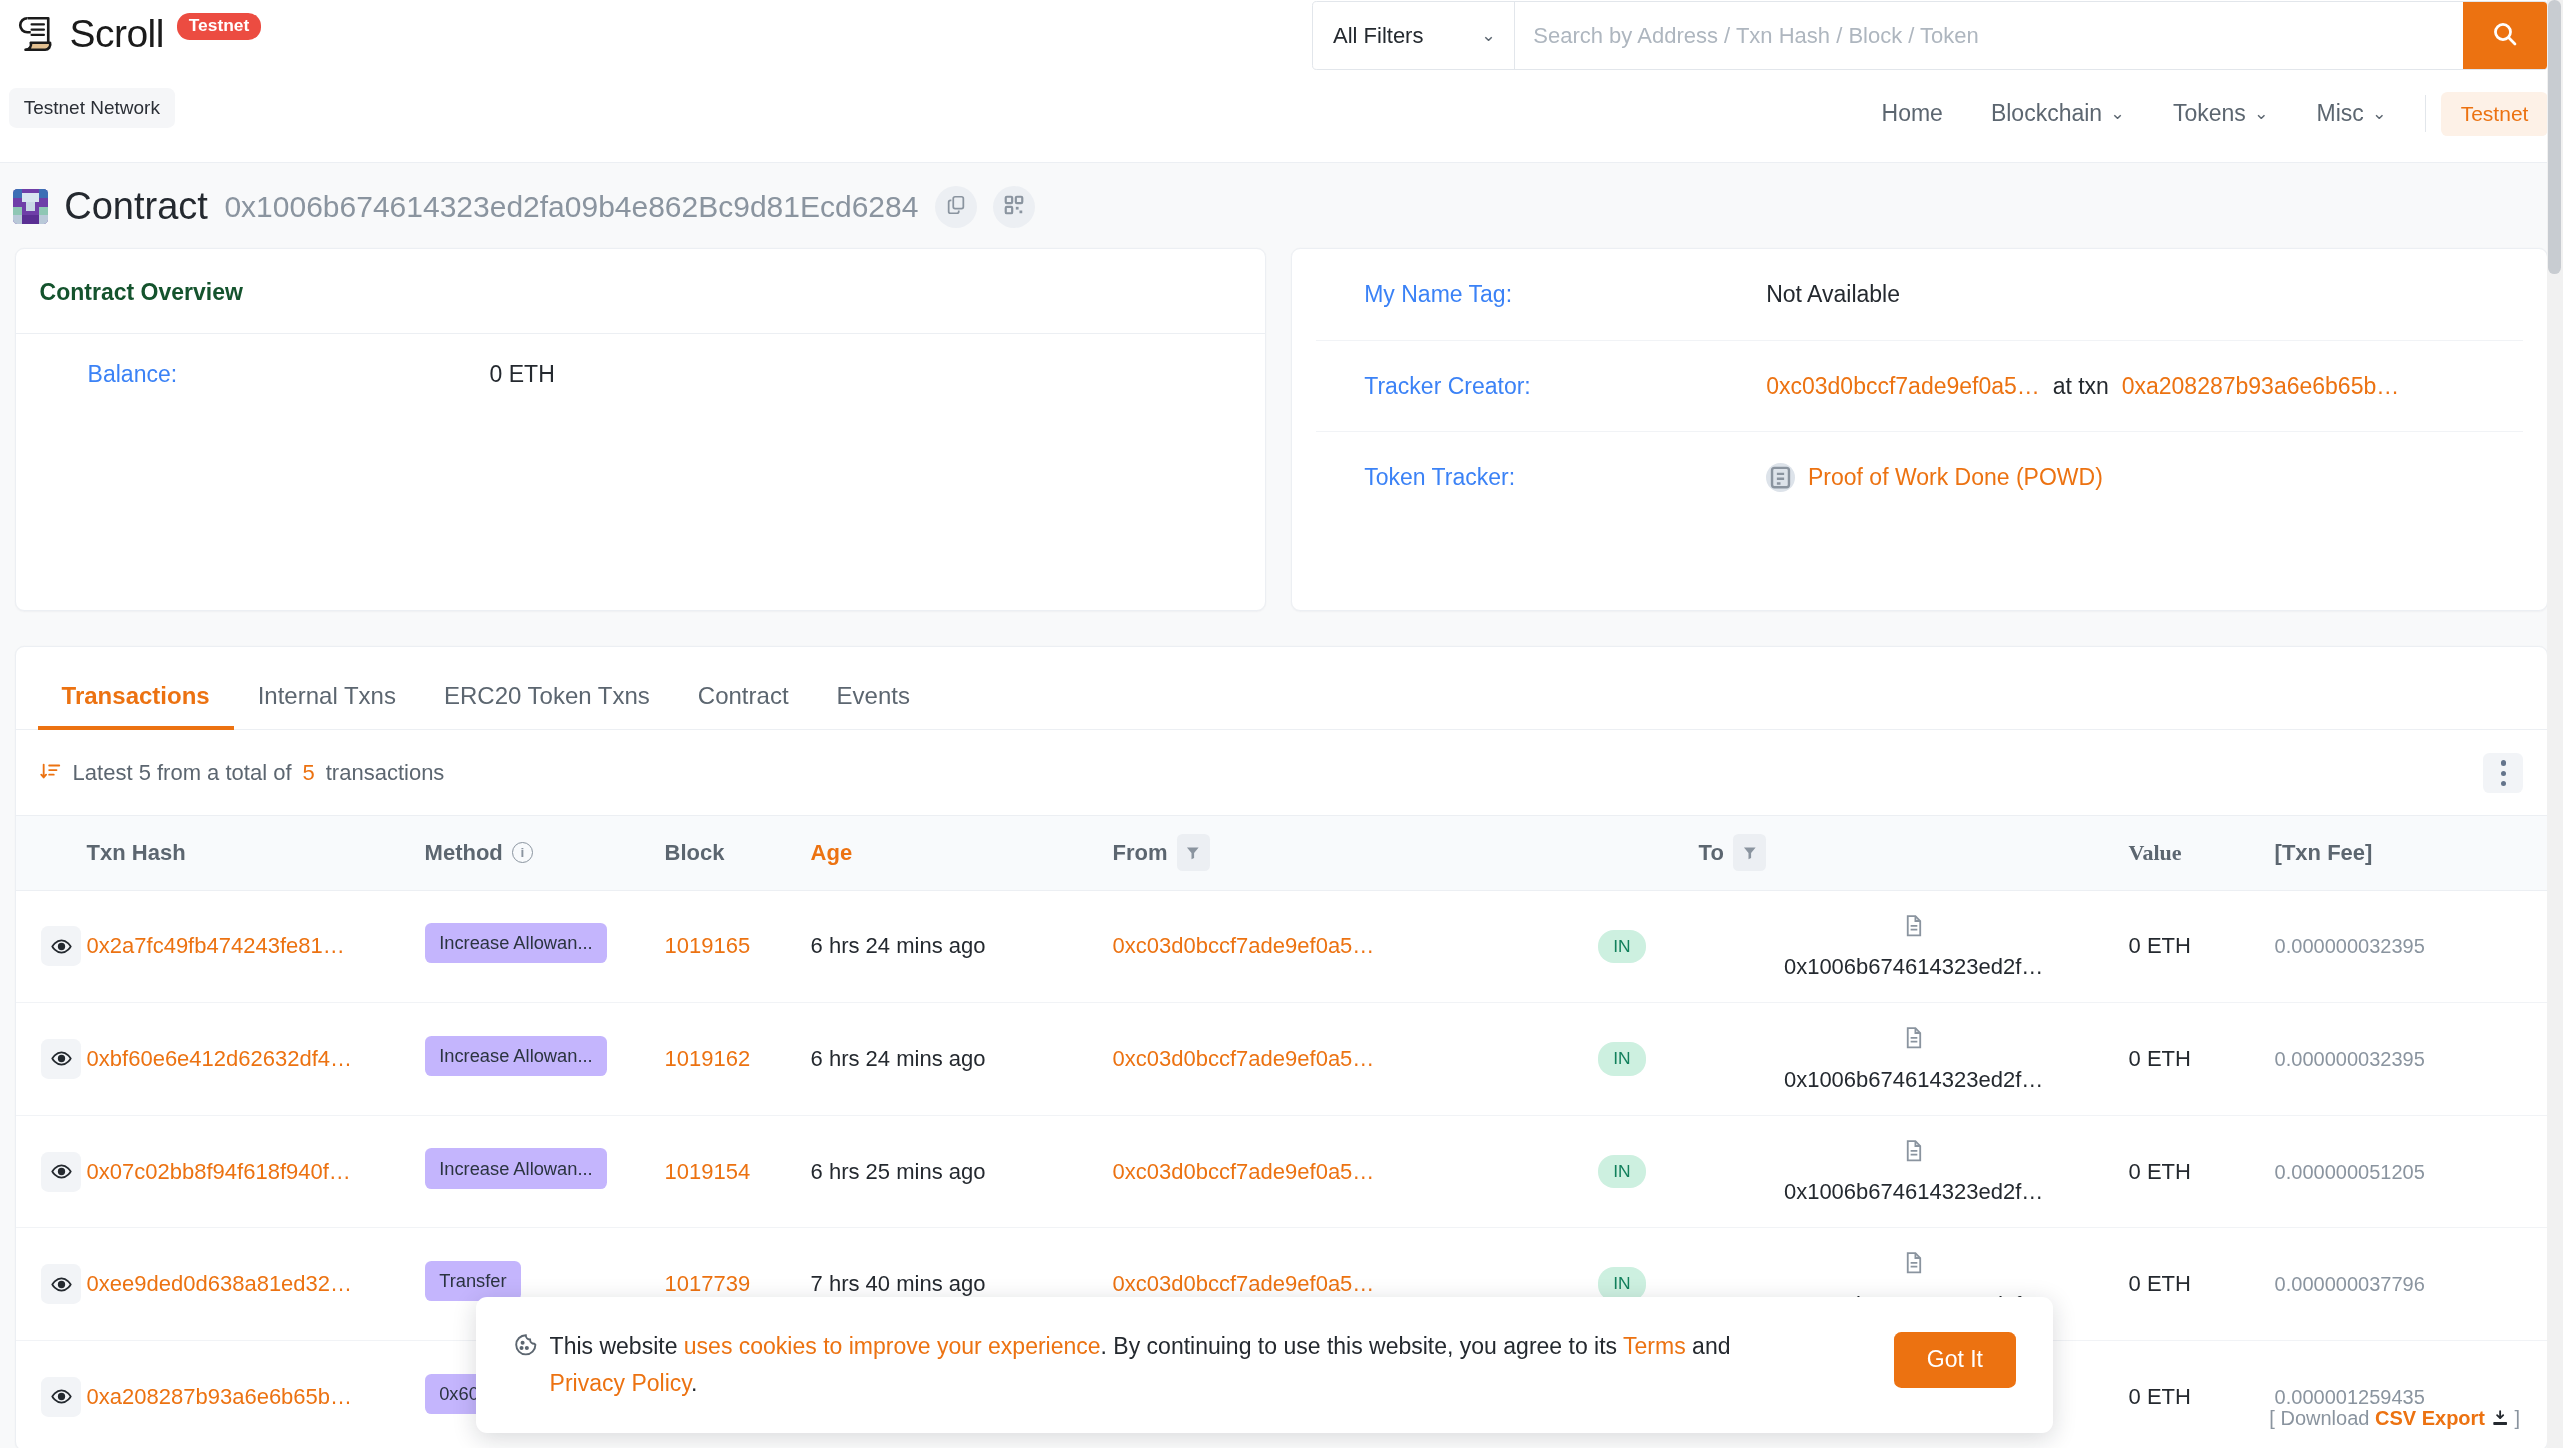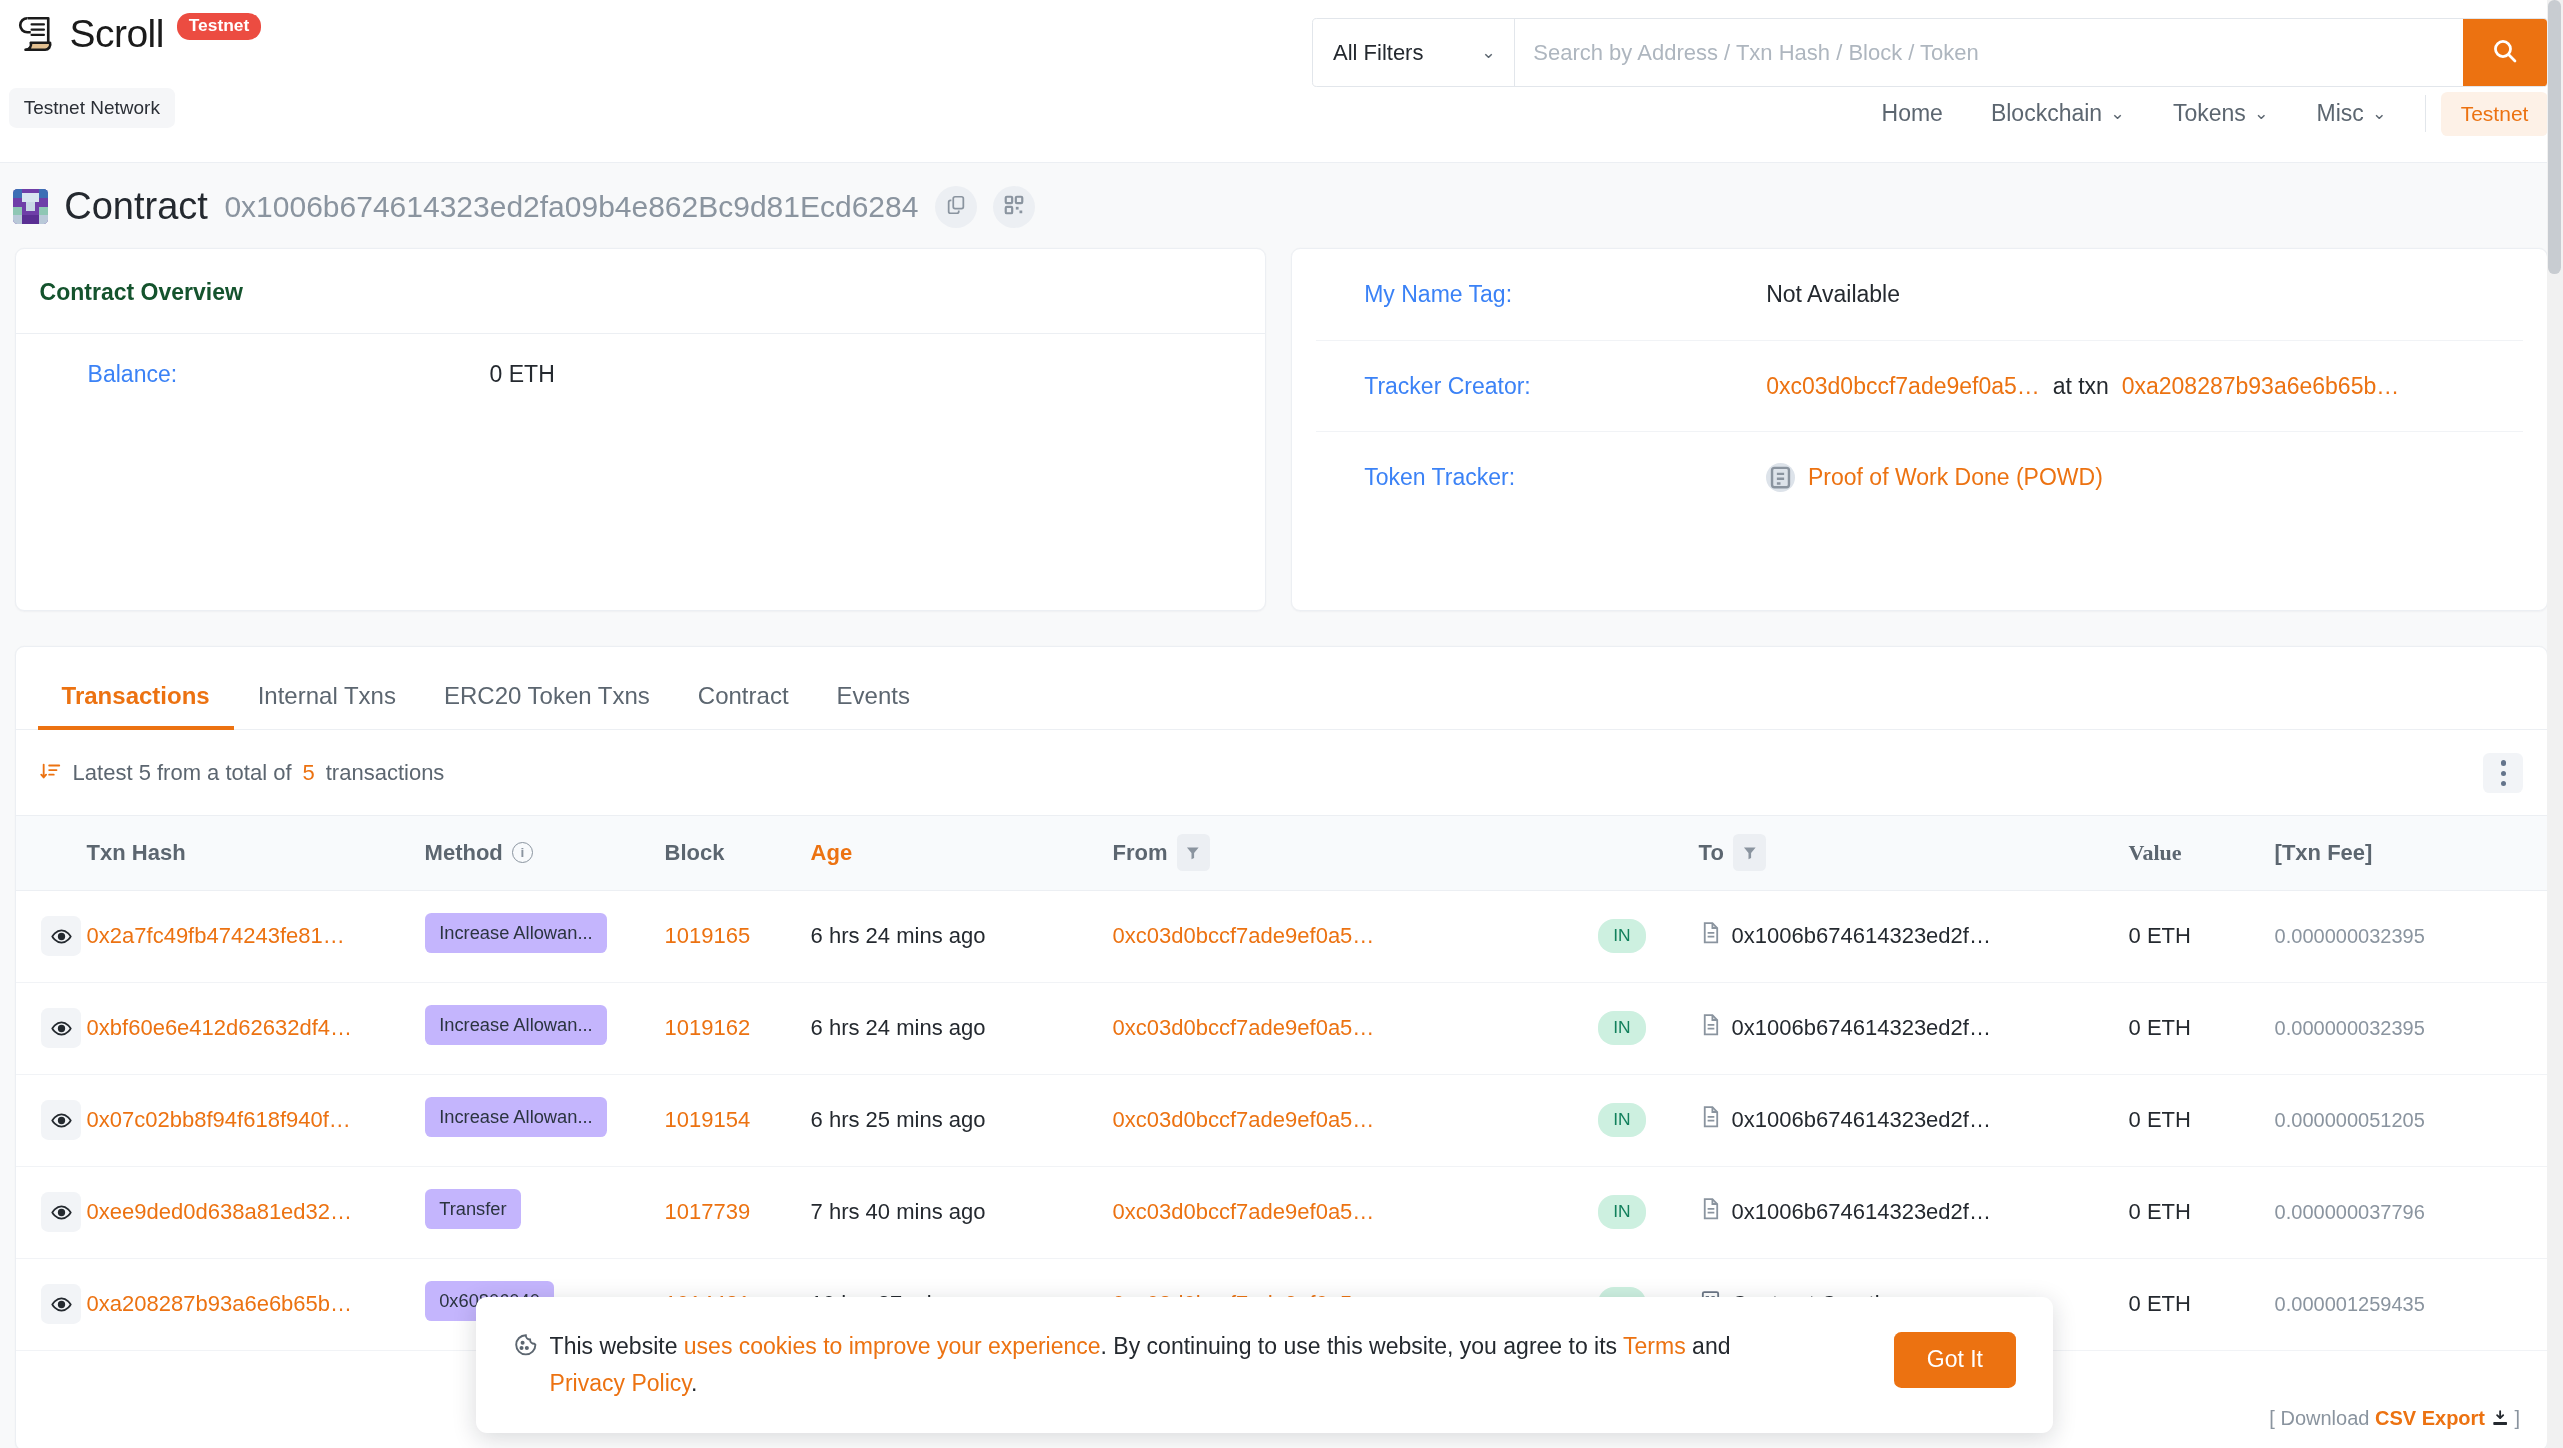--- a/index.html
+++ b/index.html
@@ -35,21 +35,21 @@
     line-height: 1; position: relative; top: -7.3px;
   }
   .network-chip {
     position: absolute; left: 9.1px; top: 88px;
     background: #f5f6f8; color: #2b2f36;
     font-size: 19px; padding: 9.1px 14.6px; border-radius: 7.3px;
   }
 
   
   .search-wrap {
-    position: absolute; left: 1312px; top: 18px;
+    position: absolute; left: 1312px; top: 1px;
     display: flex; height: 69px; width: 1236px;
     border: 0.9px solid #e2e6eb; border-radius: 4.6px;
     background: #fff; overflow: hidden;
   }
   .filter-box {
     width: 101px; display: flex; align-items: center;
     justify-content: space-between; padding: 0 18.3px 0 20px;
     border-right: 0.9px solid #e2e6eb; flex: 0 0 202px;
   }
   .filter-label { font-size: 22px; color: #24292f; }
@@ -215,21 +215,21 @@
     font-size: 18.3px; padding: 9.1px 14.6px; border-radius: 6.4px;
     max-width: 194px; overflow: hidden; text-overflow: ellipsis;
     white-space: nowrap;
     text-align: right;
   }
   .dir-pill {
     display: inline-block; background: #cdf0e0; color: #12805c;
     font-size: 17.4px; font-weight: 400; padding: 8.2px 15.6px;
     border-radius: 16px; line-height: 1;
   }
-  .to-cell { display: flex; align-items: center; gap: 10px; }
+  .to-cell { display: flex; align-items: center; gap: 10px; flex-direction: column; }
   .doc-ico { width: 23px; height: 25.6px; flex: 0 0 23px; }
   .fee { color: #8a949f; font-size: 20px; }
   .val-eth { font-size: 22px; color: #24292f; }
 
   .csv-row {
     position: absolute; right: 27.4px; bottom: 20px;
     font-size: 20px; color: #8a949f;
   }
   .csv-row .lnk { font-weight: 700; }
 

